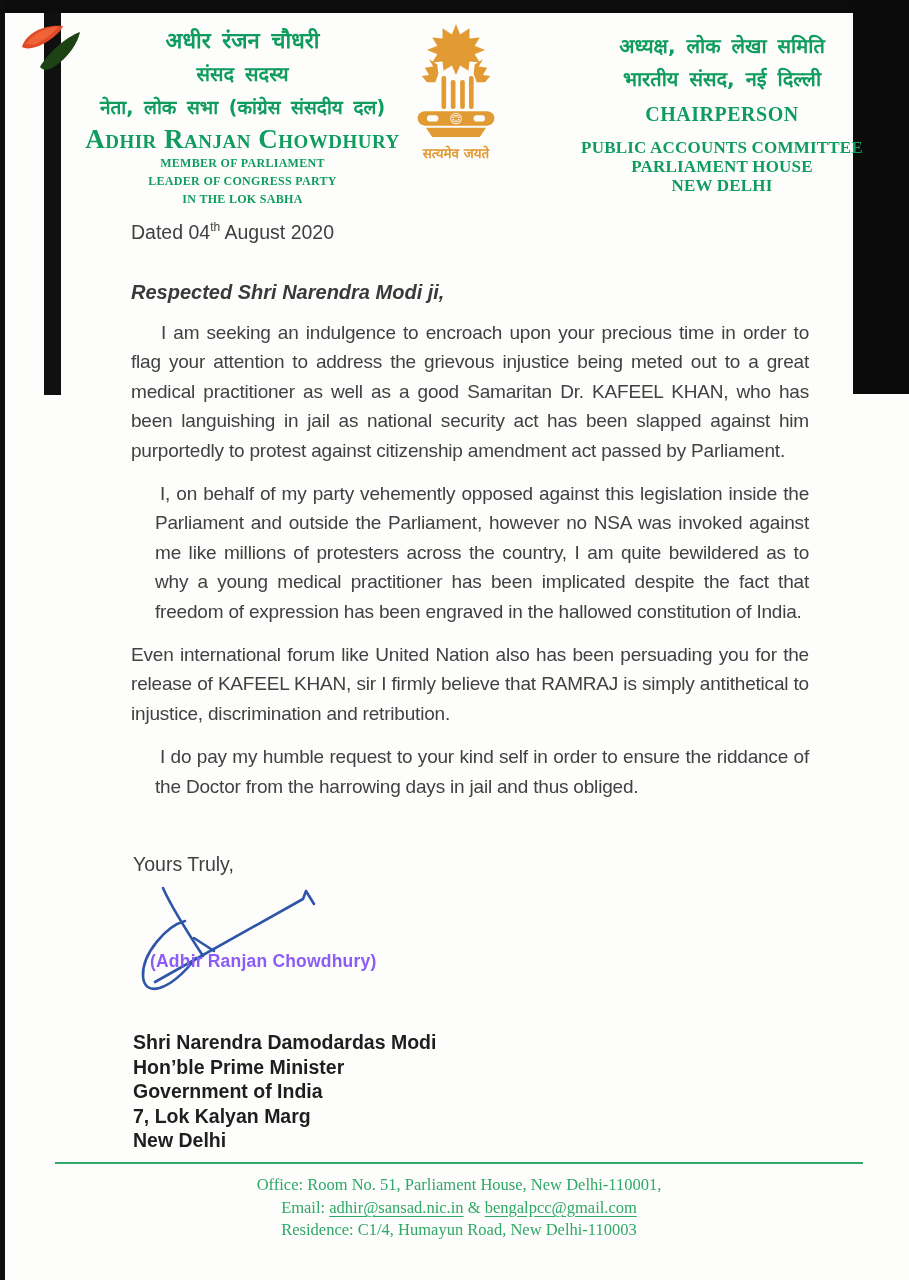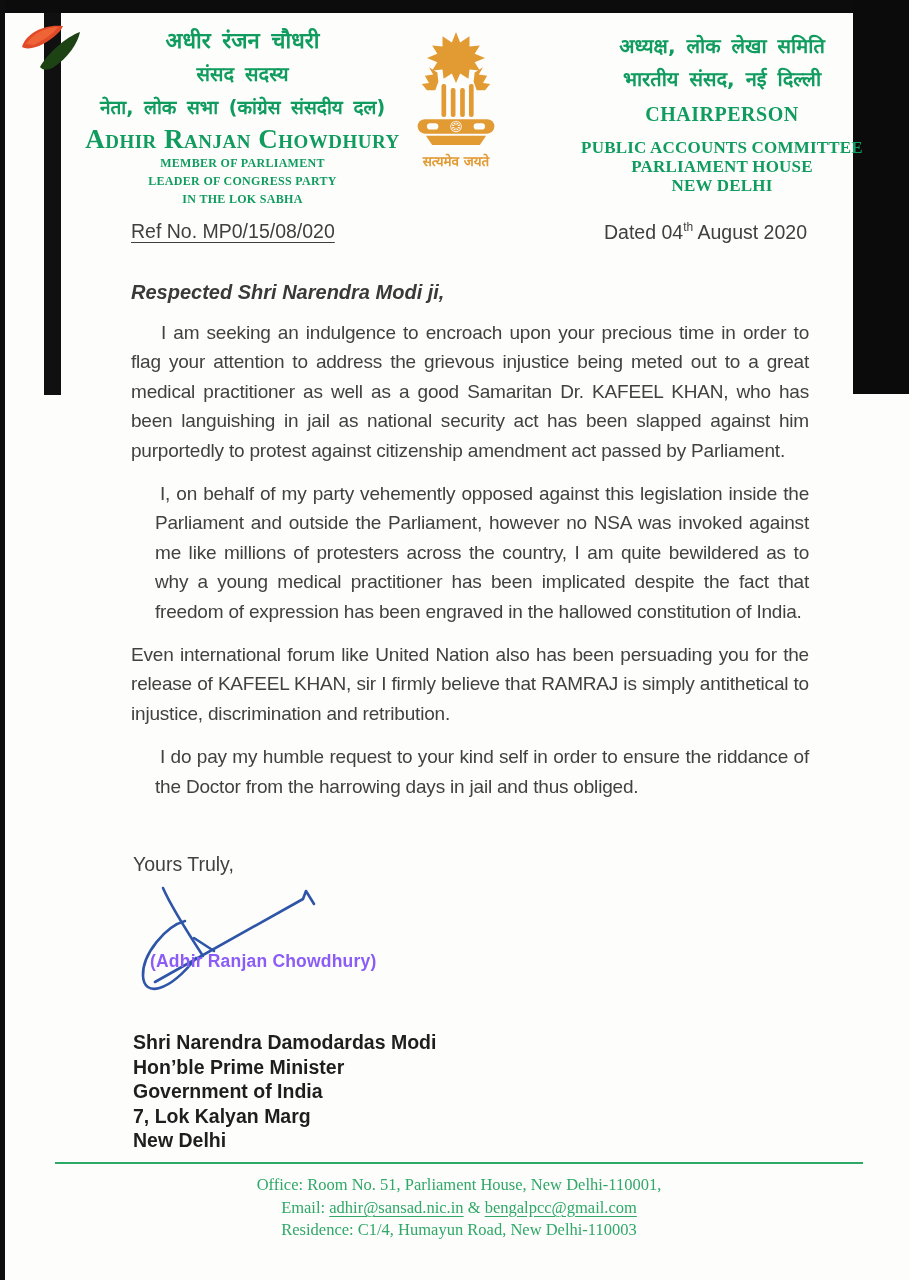--- a/index.html
+++ b/index.html
@@ -20,21 +20,21 @@
   .hl1{font-size:22px;line-height:34px;}
   .hl2{font-size:20px;line-height:33px;}
   .hl3{font-size:19px;line-height:33px;}
   .mp-name{font-family:"Liberation Serif",serif;font-variant:small-caps;font-weight:bold;
     font-size:27px;line-height:30px;letter-spacing:.5px;margin-top:0px;}
   .serif-cap{font-family:"Liberation Serif",serif;font-weight:bold;font-size:12px;line-height:18px;letter-spacing:.3px;}
   .rl-chair{font-family:"Liberation Serif",serif;font-weight:bold;font-size:20px;line-height:30px;margin-top:3px;letter-spacing:.5px;}
   .rl-cap{font-family:"Liberation Serif",serif;font-weight:bold;font-size:17px;line-height:19px;letter-spacing:.2px;}
   .rl-cap.first{margin-top:9px;}
   
-  .emblem{position:absolute;left:404px;top:30px;width:104px;text-align:center;}
+  .emblem{position:absolute;left:404px;top:22px;width:104px;text-align:center;}
   
   .refrow{position:absolute;left:131px;top:220px;width:676px;display:flex;justify-content:space-between;
     color:#3f3f3f;font-size:19.5px;}
   .refno{text-decoration:underline;text-underline-offset:4px;}
   .dateline sup{font-size:12px;}
   
   .salutation{position:absolute;left:131px;top:281px;color:#3a3a3a;
     font-weight:bold;font-style:italic;font-size:20px;}
   .bodytext{position:absolute;left:131px;top:318px;width:678px;color:#414141;
     font-size:19px;line-height:29.4px;letter-spacing:-0.2px;text-align:justify;}
@@ -123,21 +123,20 @@
   <div class="hdr-right">
     <div class="hindi hl2">अध्यक्ष, लोक लेखा समिति</div>
     <div class="hindi hl2">भारतीय संसद, नई दिल्ली</div>
     <div class="rl-chair">CHAIRPERSON</div>
     <div class="rl-cap first">PUBLIC ACCOUNTS COMMITTEE</div>
     <div class="rl-cap">PARLIAMENT HOUSE</div>
     <div class="rl-cap">NEW DELHI</div>
   </div>
 
   <div class="refrow">
-    <span class="refno">Ref No. MP0/15/08/020</span>
     <span class="dateline"><span>Dated 04</span><sup>th</sup><span> August 2020</span></span>
   </div>
 
   <div class="salutation">Respected Shri Narendra Modi ji,</div>
 
   <div class="bodytext">
     <p class="indent-big">I am seeking an indulgence to encroach upon your precious time in order to flag your attention to address the grievous injustice being meted out to a great medical practitioner as well as a good Samaritan Dr. KAFEEL KHAN, who has been languishing in jail as national security act has been slapped against him purportedly to protest against citizenship amendment act passed by Parliament.</p>
     <p class="indent-sm">I, on behalf of my party vehemently opposed against this legislation inside the Parliament and outside the Parliament, however no NSA was invoked against me like millions of protesters across the country, I am quite bewildered as to why a young medical practitioner has been implicated despite the fact that freedom of expression has been engraved in the hallowed constitution of India.</p>
     <p>Even international forum like United Nation also has been persuading you for the release of KAFEEL KHAN, sir I firmly believe that RAMRAJ is simply antithetical to injustice, discrimination and retribution.</p>
     <p class="indent-sm">I do pay my humble request to your kind self in order to ensure the riddance of the Doctor from the harrowing days in jail and thus obliged.</p>

